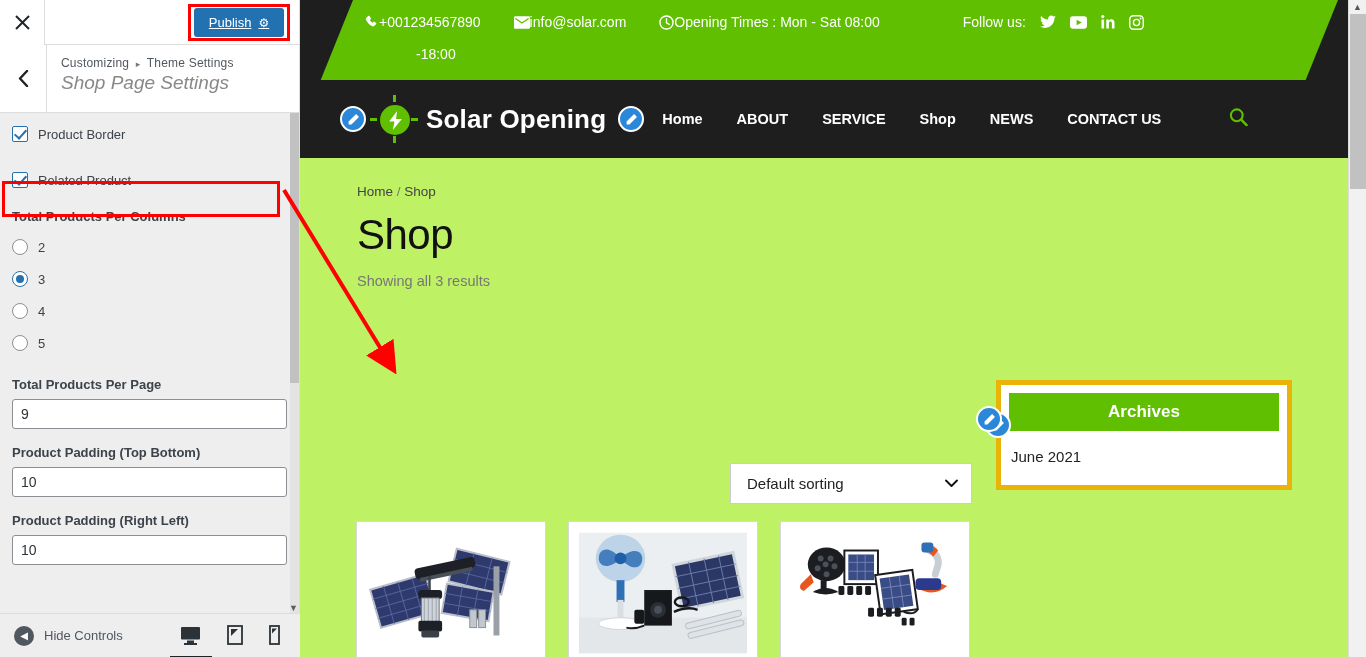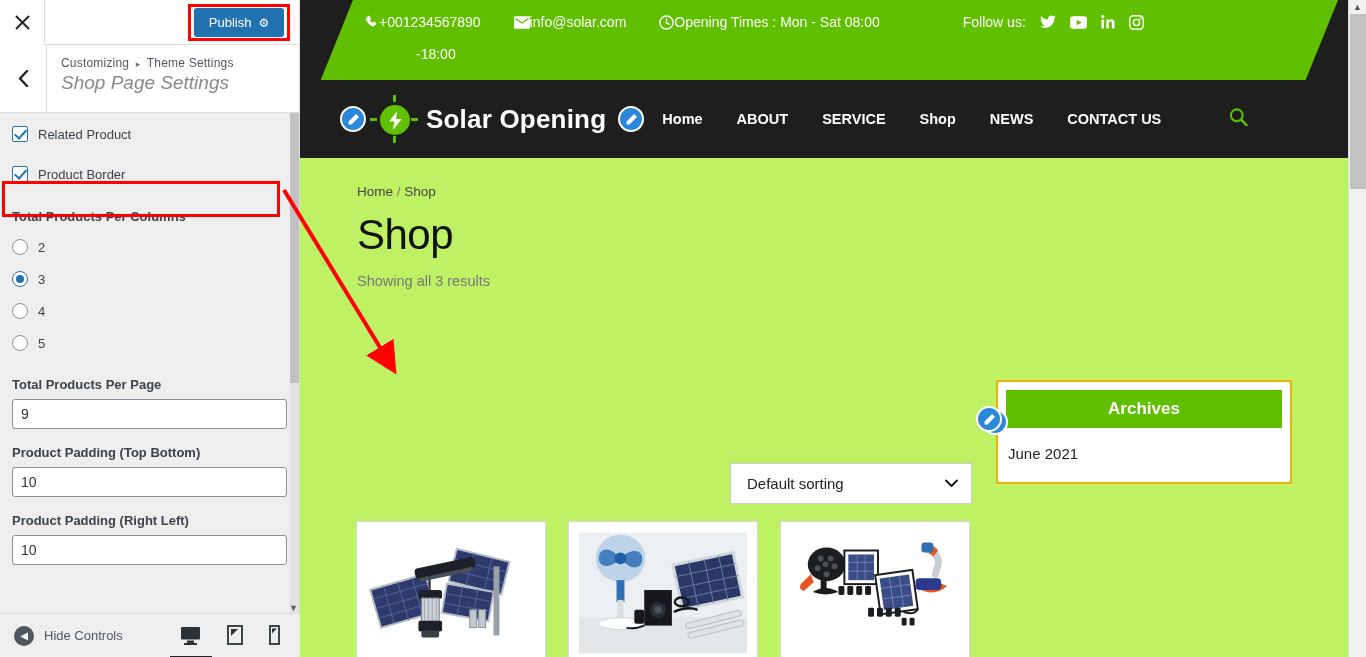--- a/index.html
+++ b/index.html
@@ -42,20 +42,21 @@
   }
   .publish-btn {
     width: 90px; height: 29px;
     background: #2271b1;
     border-radius: 3px;
     color: #fff;
     font-size: 13px;
     display: flex; align-items: center; justify-content: center;
     gap: 7px;
     cursor: pointer;
+    text-decoration: underline;
   }
   .publish-btn .gear { font-size: 12px; line-height: 1; }
 
   .cust-title-bar {
     height: 68px;
     background: #fff;
     border-bottom: 1px solid #ddd;
     display: flex; align-items: stretch;
   }
   .back-arrow {
@@ -271,21 +272,21 @@
   .products { position: absolute; left: 56px; top: 363px; display: flex; align-items: flex-start; }
   .card { background: #fff; border: 1px solid #d8d8d8; }
   .card.c1 { width: 190px; padding: 10px 10px 18px; }
   .card.c2 { width: 190px; margin-left: 22px; padding: 10px 10px 18px; }
   .card.c3 { width: 190px; margin-left: 22px; padding: 10px 10px 18px; }
   .card-img { width: 100%; height: 122px; display: block; }
 
   .archives {
     position: absolute; left: 696px; top: 222px;
     width: 296px;
-    border: 2px solid #eab308;
+    border: 5px solid #eab308;
     background: #fff;
   }
   .arch-head {
     margin: 8px 8px 0;
     height: 38px; background: #5fbf00;
     display: flex; align-items: center; justify-content: center;
     color: #fff; font-size: 17px; font-weight: 700;
   }
   .arch-body { padding: 17px 10px 20px; font-size: 15px; color: #222; }
   .arch-pencil {
@@ -353,31 +354,31 @@
           <span>Customizing</span>
           <span class="sep">▸</span>
           <span>Theme Settings</span>
         </div>
         <div class="panel-title">Shop Page Settings</div>
       </div>
     </div>
 
     <div class="cust-body">
 
+      <div class="ctrl" style="margin-bottom:24px;">
+        <div class="chk-row">
+          <div class="chk on"></div>
+          <span class="chk-label">Product Border</span>
+        </div>
+      </div>
+
       <div class="ctrl" style="margin-bottom:18px;">
         <div class="chk-row">
           <div class="chk on"></div>
           <span class="chk-label">Related Product</span>
-        </div>
-      </div>
-
-      <div class="ctrl" style="margin-bottom:24px;">
-        <div class="chk-row">
-          <div class="chk on"></div>
-          <span class="chk-label">Product Border</span>
         </div>
       </div>
 
       <div class="ctrl">
         <div class="ctrl-label">Total Products Per Columns</div>
         <div class="radio-row">
           <div class="radio"></div>
           <span class="radio-label">2</span>
         </div>
         <div class="radio-row">

